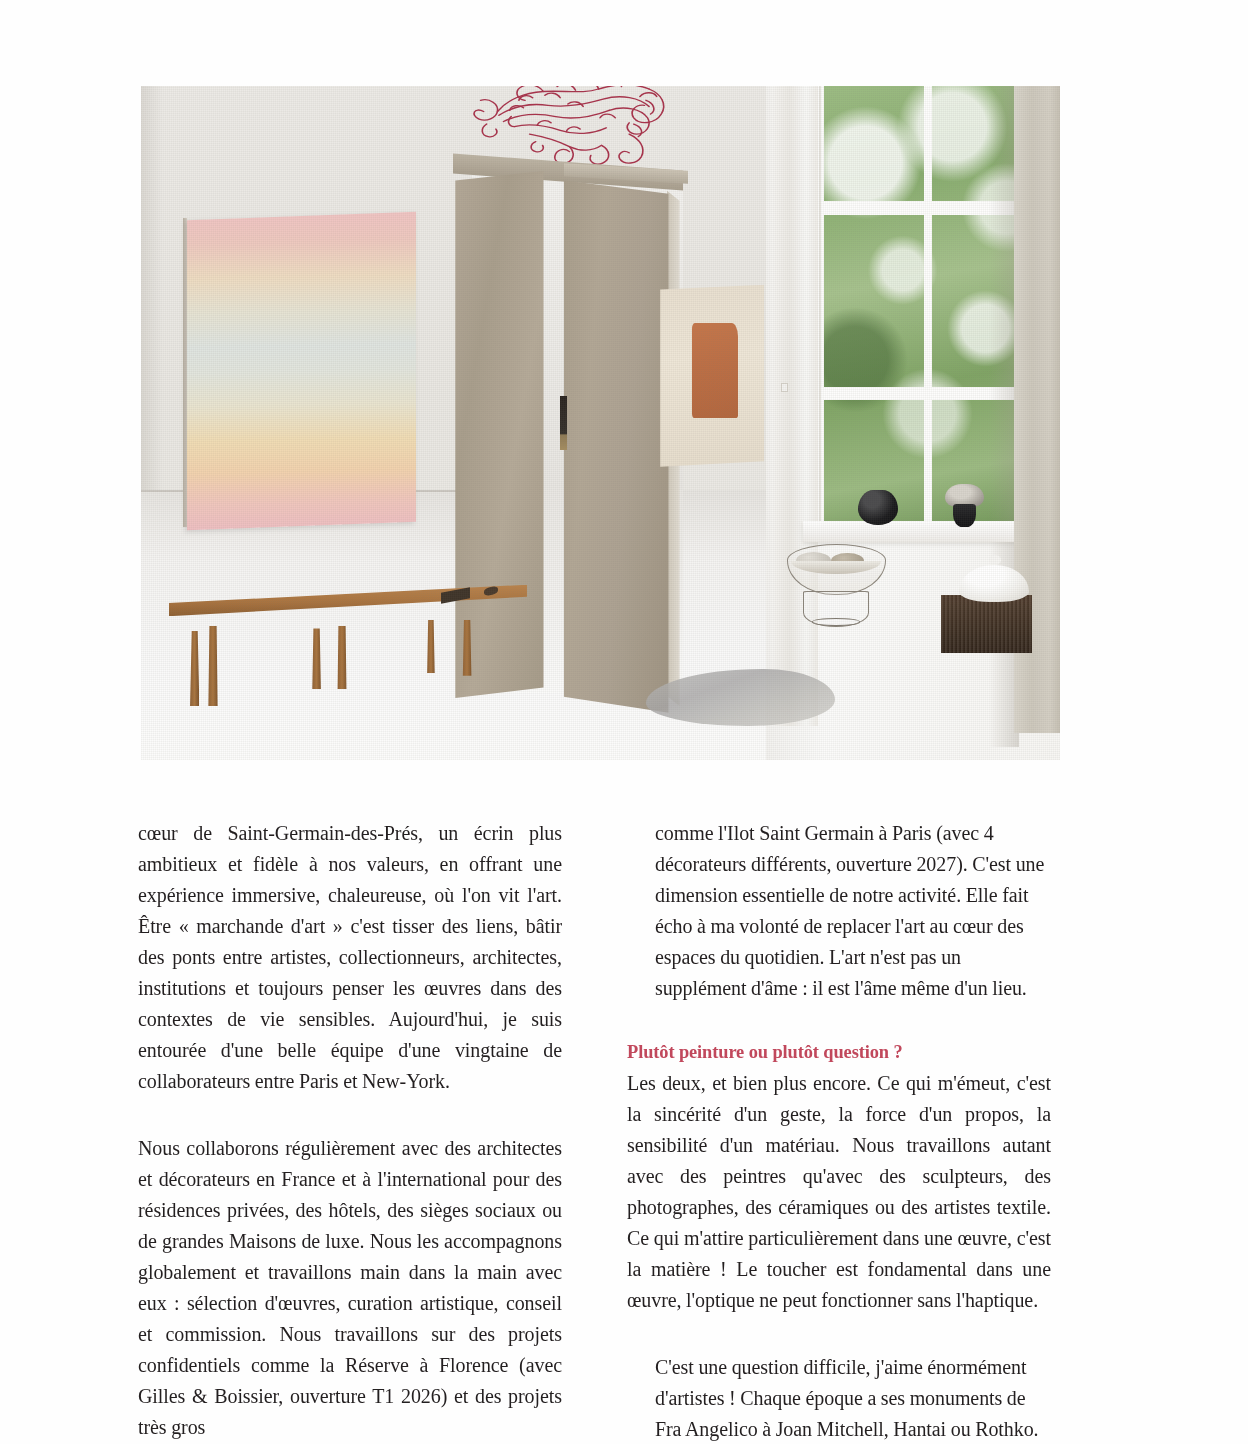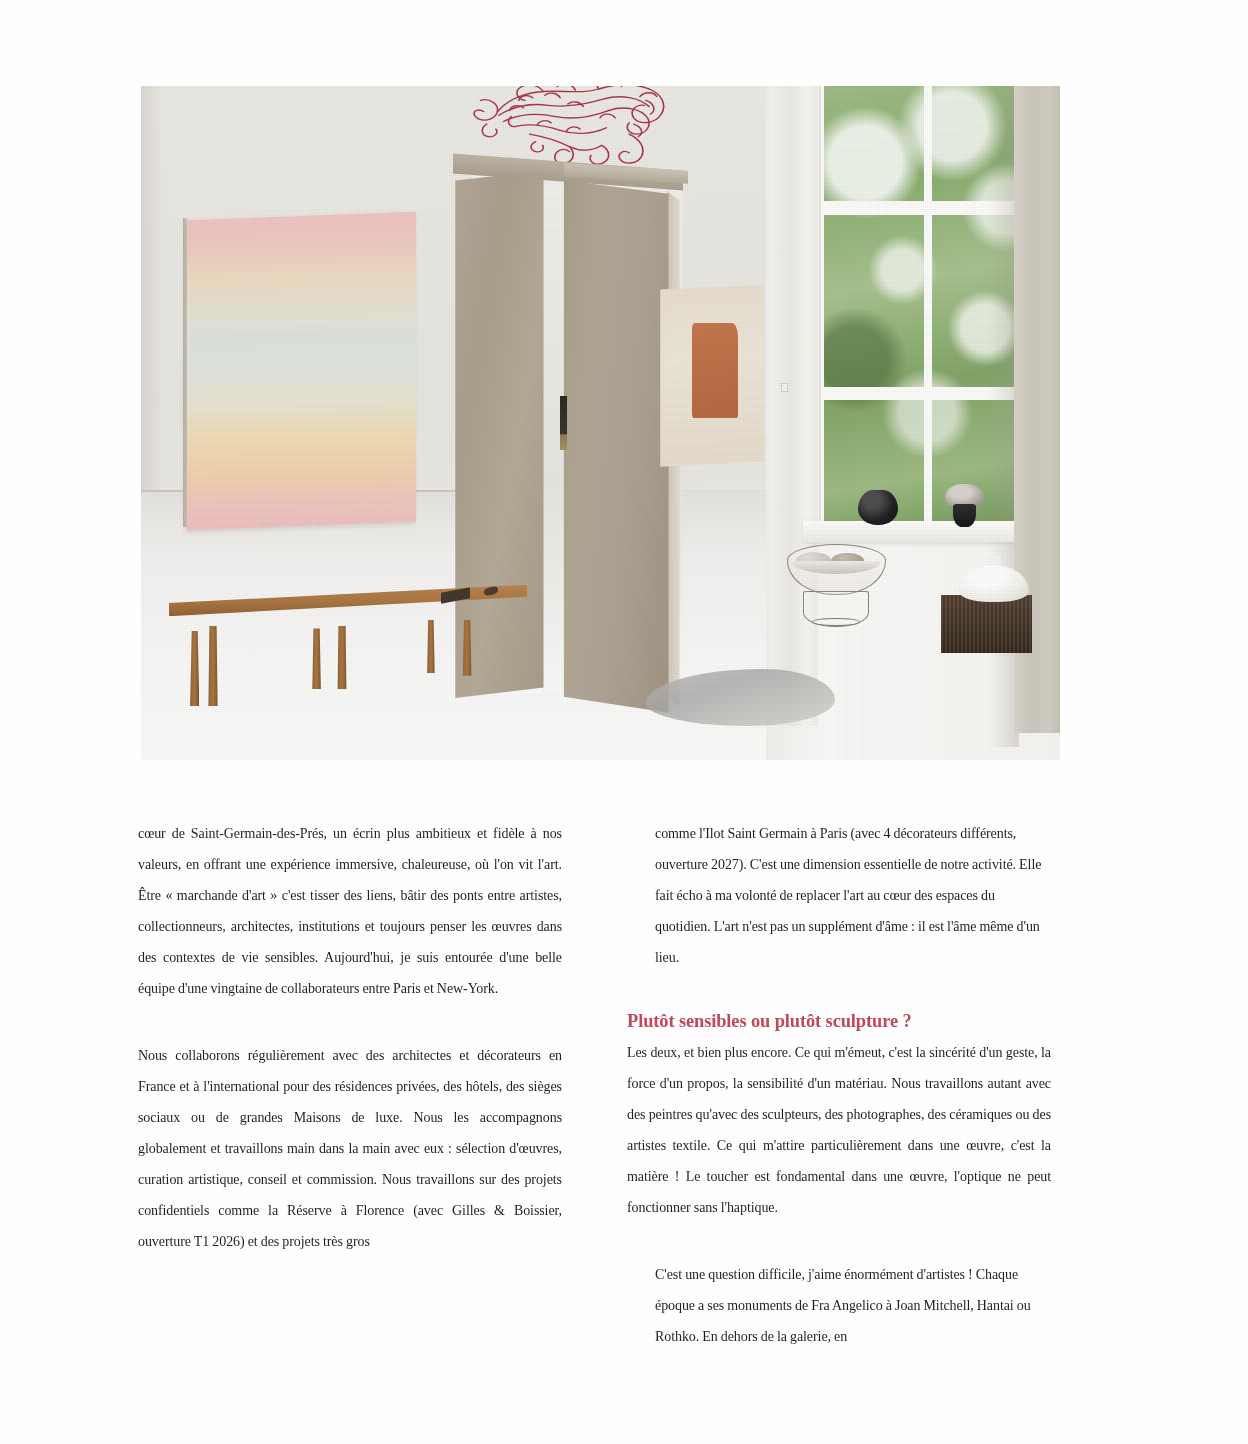--- a/index.html
+++ b/index.html
@@ -511,21 +511,21 @@
   .col {
     position: absolute;
     top: 0;
     width: 424px;
   }
   .col-left  { left: 138px; }
   .col-right { left: 627px; }
 
   .body-text {
     font-family: "Liberation Serif", serif;
-    font-size: 14px;
+    font-size: 20px;
     line-height: 31.0px;
     color: #231f20;
     text-align: justify;
     text-justify: inter-word;
     margin: 0;
     letter-spacing: -0.08px;
     word-spacing: -0.3px;
   }
   .body-text.last-free { text-align: left; margin-left: 28px; }
 
@@ -663,21 +663,21 @@
     <div class="col col-left">
       <p class="body-text">cœur de Saint-Germain-des-Prés, un écrin plus ambitieux et fidèle à nos valeurs, en offrant une expérience immersive, chaleureuse, où l'on vit l'art. Être « marchande d'art » c'est tisser des liens, bâtir des ponts entre artistes, collectionneurs, architectes, institutions et toujours penser les œuvres dans des contextes de vie sensibles. Aujourd'hui, je suis entourée d'une belle équipe d'une vingtaine de collaborateurs entre Paris et New-York.</p>
       <div class="sp-before-head"></div>
       <div class="sp-after-head"></div>
       <p class="body-text">Nous collaborons régulièrement avec des architectes et décorateurs en France et à l'international pour des résidences privées, des hôtels, des sièges sociaux ou de grandes Maisons de luxe. Nous les accompagnons globalement et travaillons main dans la main avec eux : sélection d'œuvres, curation artistique, conseil et commission. Nous travaillons sur des projets confidentiels comme la Réserve à Florence (avec Gilles &amp; Boissier, ouverture T1 2026) et des projets très gros</p>
     </div>
 
     <div class="col col-right">
       <p class="body-text last-free">comme l'Ilot Saint Germain à Paris (avec 4 décorateurs différents, ouverture 2027). C'est une dimension essentielle de notre activité. Elle fait écho à ma volonté de replacer l'art au cœur des espaces du quotidien. L'art n'est pas un supplément d'âme : il est l'âme même d'un lieu.</p>
       <div class="sp-before-head"></div>
-      <p class="qhead">Plutôt sensibles ou plutôt sculpture ?</p>
+      <p class="qhead">Plutôt peinture ou plutôt question ?</p>
       <div class="sp-after-head"></div>
       <p class="body-text">Les deux, et bien plus encore. Ce qui m'émeut, c'est la sincérité d'un geste, la force d'un propos, la sensibilité d'un matériau. Nous travaillons autant avec des peintres qu'avec des sculpteurs, des photographes, des céramiques ou des artistes textile. Ce qui m'attire particulièrement dans une œuvre, c'est la matière ! Le toucher est fondamental dans une œuvre, l'optique ne peut fonctionner sans l'haptique.</p>
       <div class="sp-before-head"></div>
       <div class="sp-after-head"></div>
       <p class="body-text last-free">C'est une question difficile, j'aime énormément d'artistes ! Chaque époque a ses monuments de Fra Angelico à Joan Mitchell, Hantai ou Rothko. En dehors de la galerie, en</p>
     </div>
 
   </div>
 </div>
 

